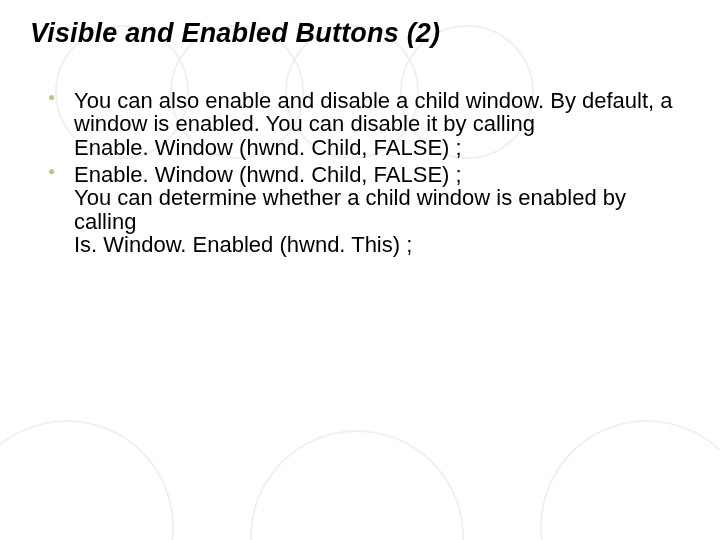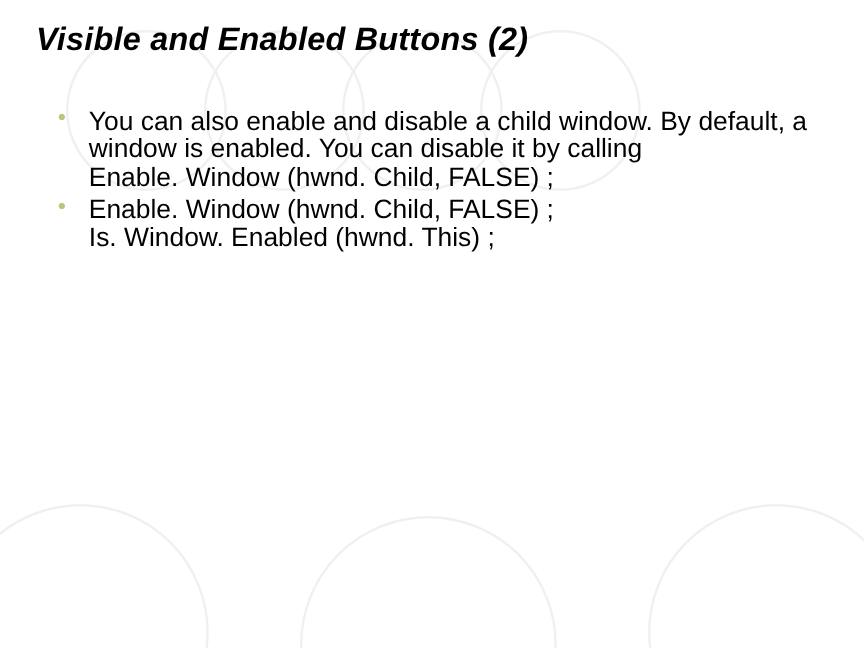--- a/index.html
+++ b/index.html
@@ -76,16 +76,17 @@
 
 <div class="content">
   <h1 class="title">Visible and Enabled Buttons (2)</h1>
   <ul class="bullets">
     <li>
       <span class="line">You can also enable and disable a child window. By default, a window is enabled. You can disable it by calling</span>
       <span class="line">Enable. Window (hwnd. Child, FALSE) ;</span>
     </li>
     <li>
       <span class="line">Enable. Window (hwnd. Child, FALSE) ;</span>
+      <span class="line">You can determine whether a child window is enabled by calling</span>
       <span class="line">Is. Window. Enabled (hwnd. This) ;</span>
     </li>
   </ul>
 </div>
 
 </body></html>

